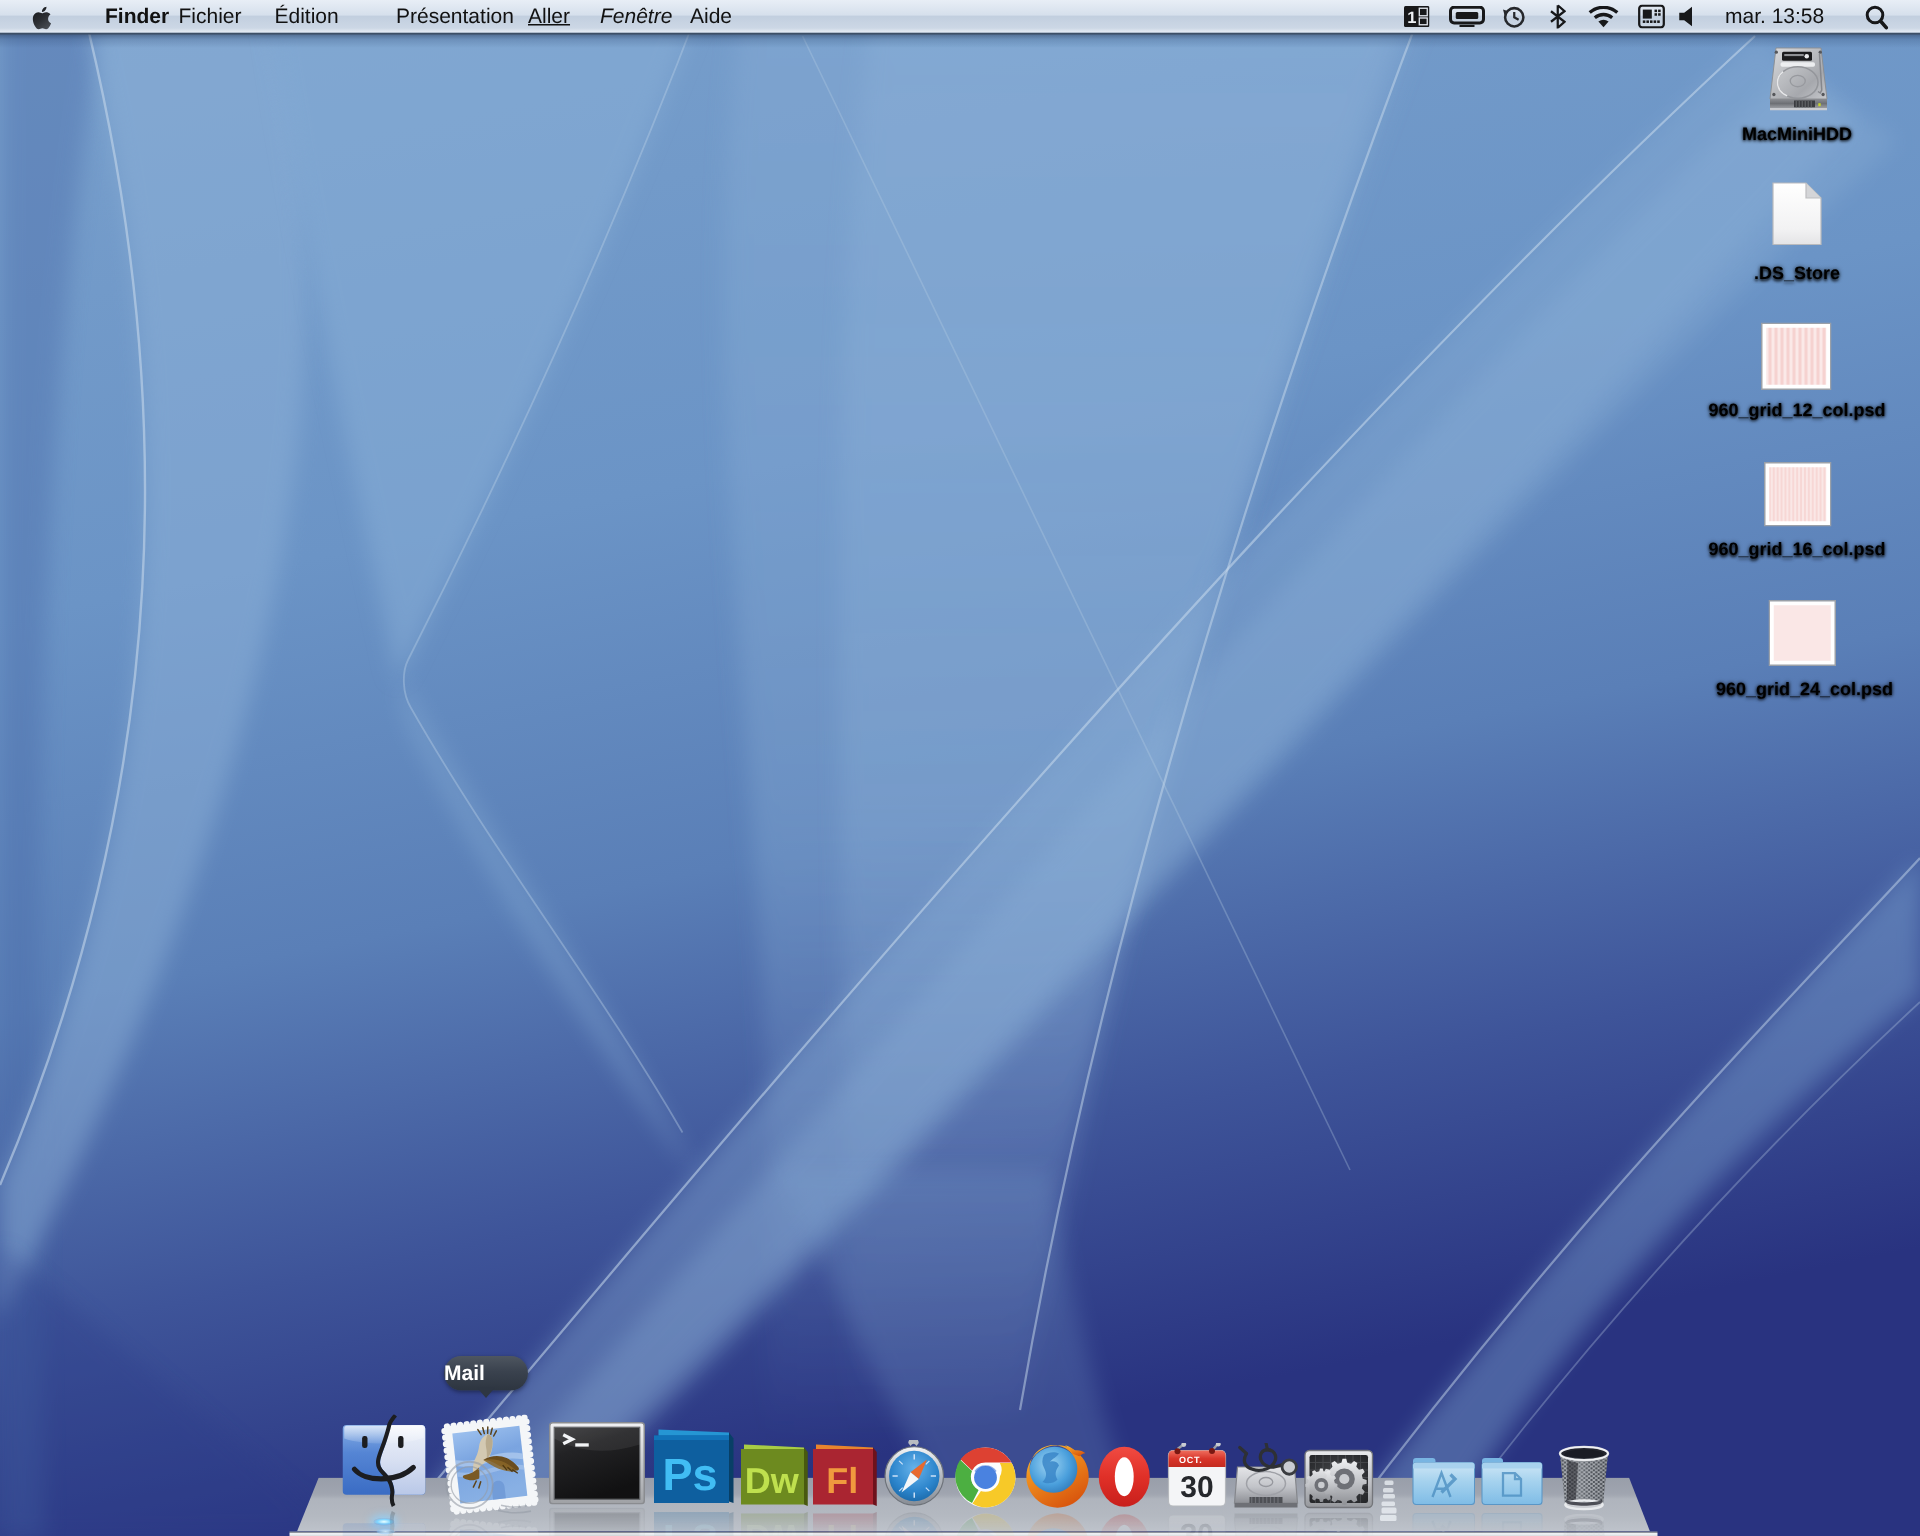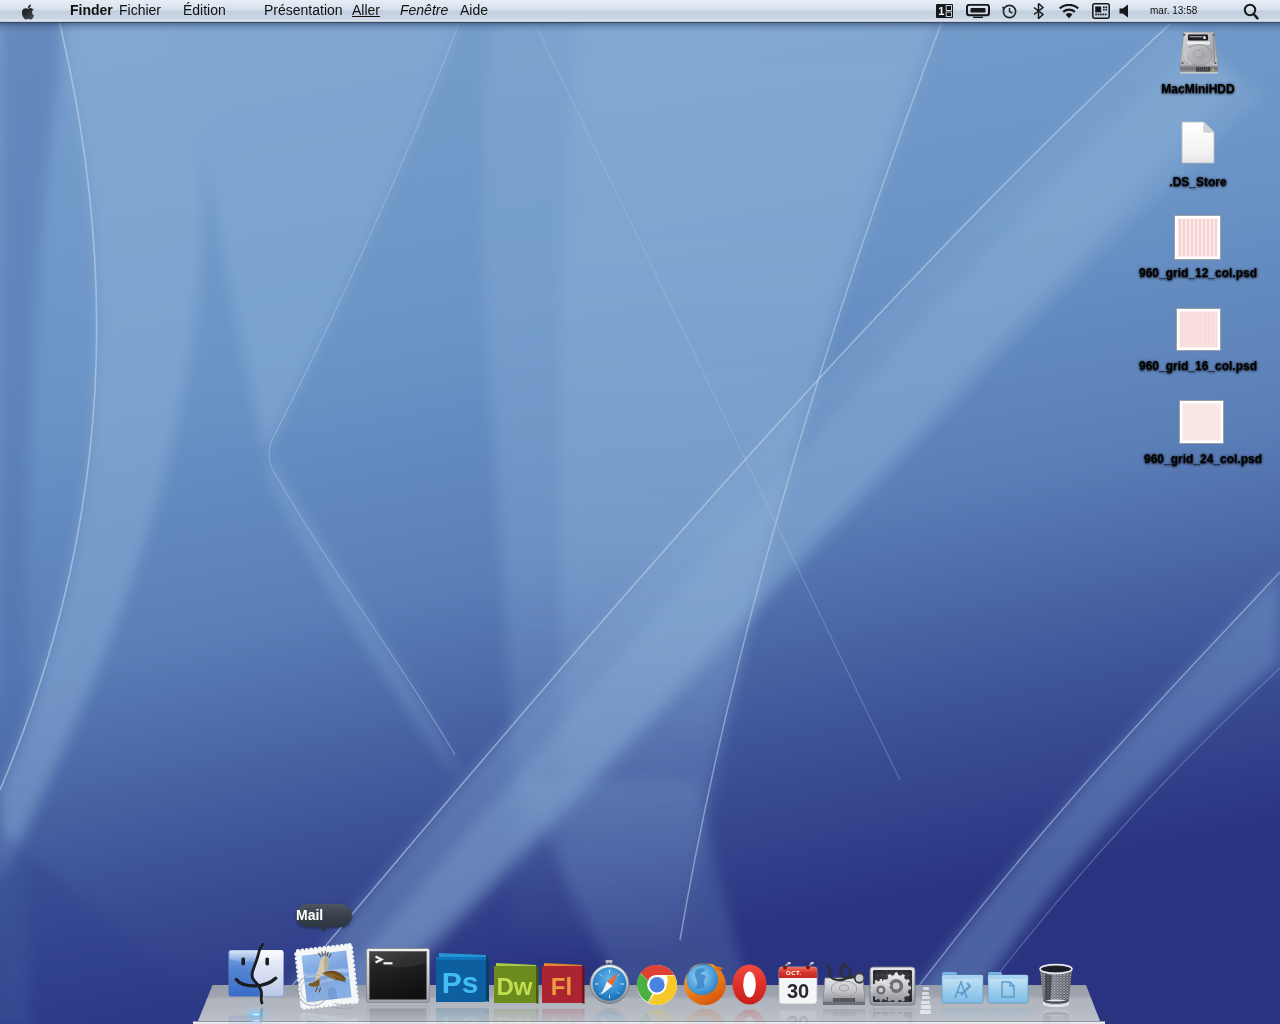--- a/index.html
+++ b/index.html
@@ -3,21 +3,21 @@
 <meta charset="utf-8">
 <style>
 html,body{margin:0;padding:0;width:1280px;height:1024px;overflow:hidden;
 font-family:"Liberation Sans",sans-serif;}
 #wall{position:absolute;left:0;top:0;width:1280px;height:1024px;}
 #menubar{position:absolute;left:0;top:0;width:1280px;height:22px;
 background:linear-gradient(to bottom,#e8eef6 0%,#d6e0ec 45%,#c2cfdf 50%,#ccd7e5 85%,#e2e9f2 96%,#8fa0b4 100%);
 border-bottom:1px solid #3d4f66;z-index:50;}
 .mi{position:absolute;top:0;height:22px;line-height:21px;font-size:14px;color:#111;}
 .mi.b{font-weight:bold;}
-#status span{position:absolute;top:0;height:22px;line-height:21px;font-size:10px;color:#111;}
+#status span{position:absolute;top:0;height:22px;line-height:21px;font-size:14px;color:#111;}
 .dicon{position:absolute;z-index:10;text-align:center;}
 .dlabel{position:absolute;z-index:10;color:#000000;font-size:12px;font-weight:bold;text-align:center;
 text-shadow:0 1px 2px rgba(0,0,0,.85),0 0 3px rgba(0,0,0,.6);white-space:nowrap;}
 #dock{position:absolute;left:0;top:900px;width:1280px;height:124px;z-index:20;}
 #shelf{position:absolute;left:198px;top:85px;width:902px;height:36px;
 clip-path:polygon(14.5px 0px,888px 0px,902px 36px,0px 36px);
 background:linear-gradient(to bottom,#989ea9 0%,#9fa4af 28%,#a3a8b2 33%,#afb4bd 40%,#b4b9c1 72%,#bec3cb 100%);}
 #shelffront{position:absolute;left:193px;top:120.5px;width:912px;height:3.5px;border-top:1px solid #90949c;box-sizing:border-box;
 background:linear-gradient(to bottom,#f0f2f5 0%,#e8ebee 60%,#d5d8dd 100%);}
 #indicator{position:absolute;left:249px;top:112px;width:14px;height:5px;border-radius:50%;

